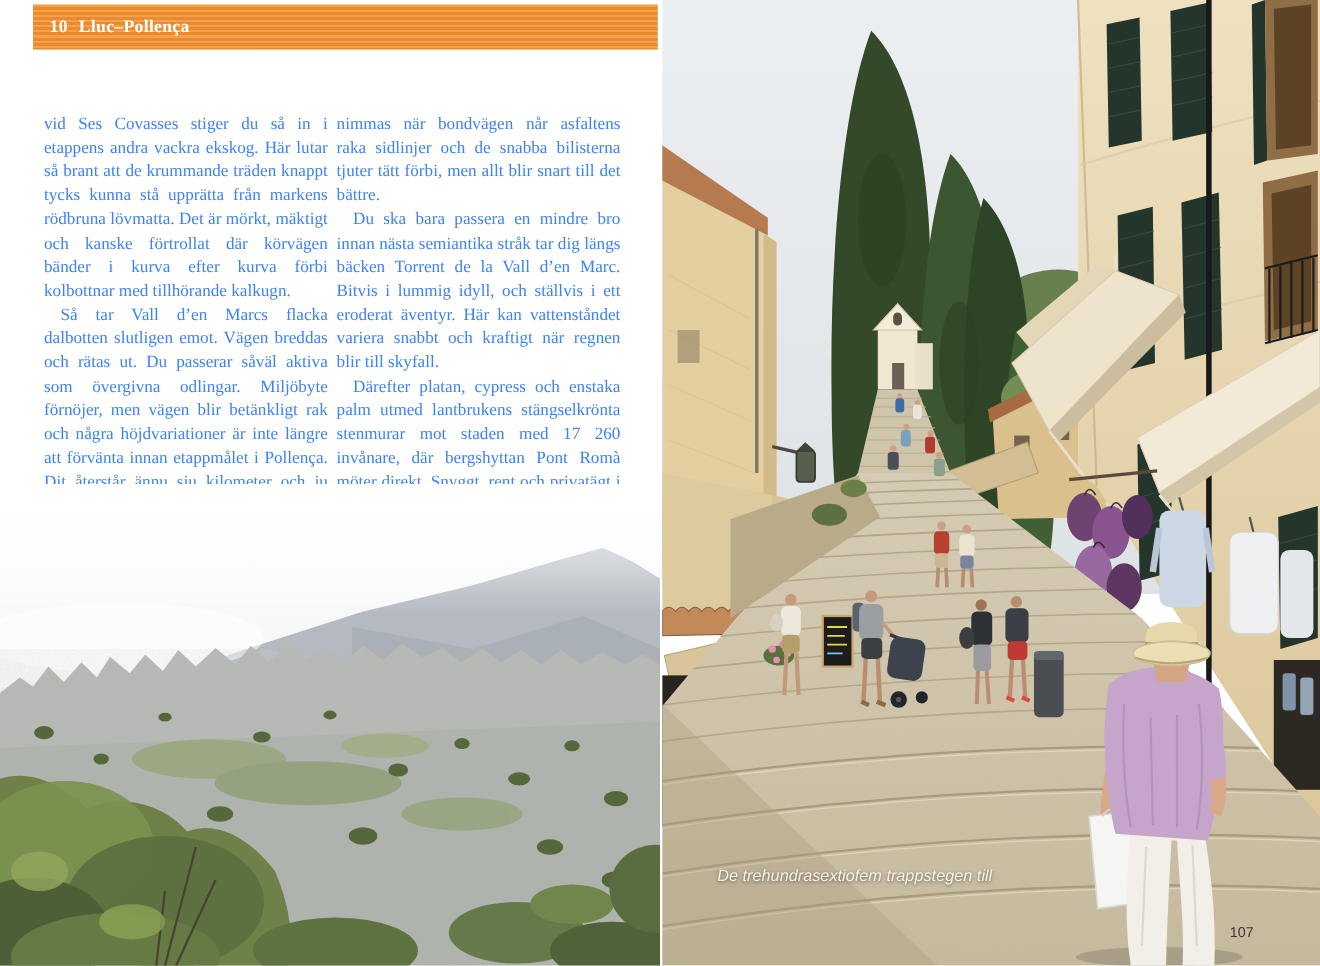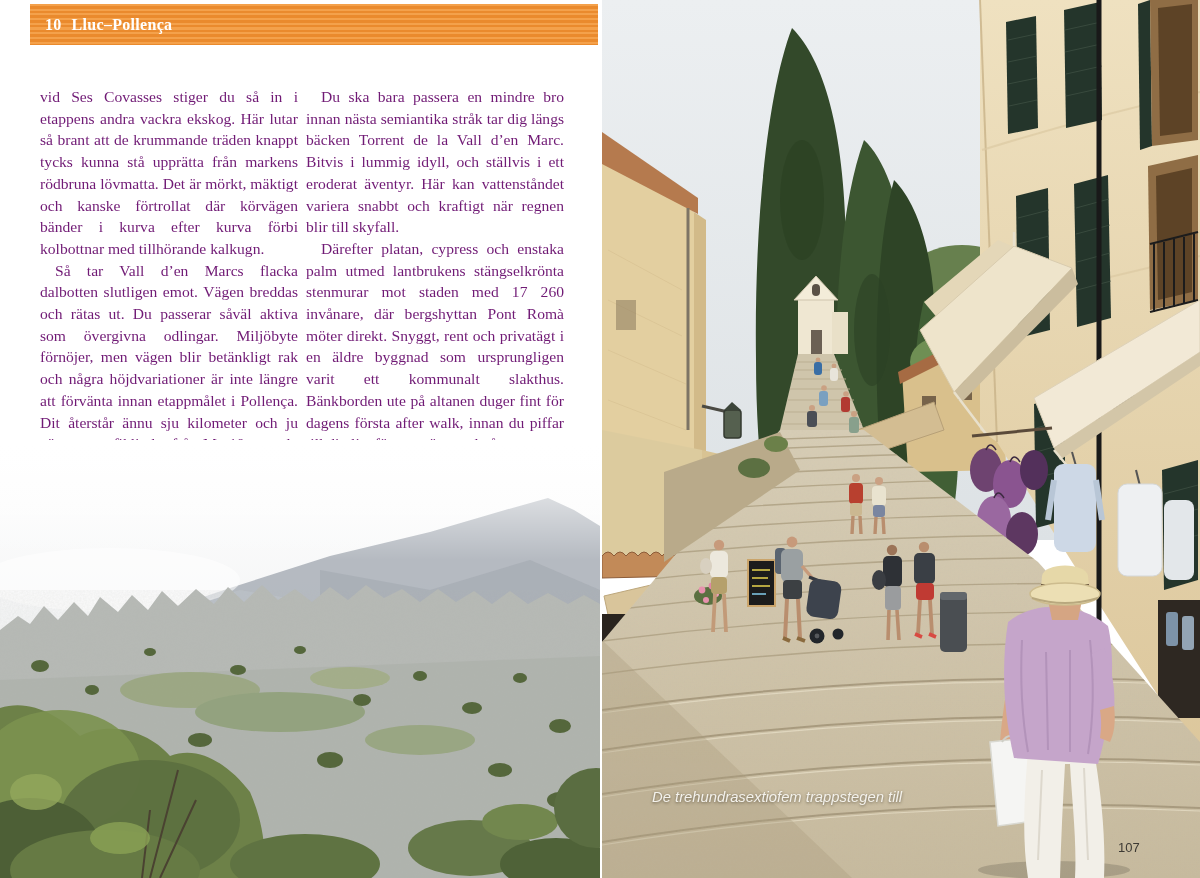--- a/index.html
+++ b/index.html
@@ -5,22 +5,22 @@
   html,body{margin:0;padding:0;background:#ffffff;}
   .spread{position:relative;width:1200px;height:878px;background:#ffffff;overflow:hidden;
           font-family:"Liberation Serif","DejaVu Serif",serif;}
   
   .page-left{position:absolute;left:0;top:0;width:600px;height:878px;}
   .chapter-bar{position:absolute;left:30px;top:4px;width:568px;height:41px;
       background:repeating-linear-gradient(180deg,#f4a14b 0px,#f4a14b 2px,#ea8a2d 2px,#ea8a2d 4.7px);
       display:flex;align-items:center;}
   .chapter-bar .num{color:#ffffff;font-weight:bold;font-size:16px;margin-left:15px;margin-right:10px;letter-spacing:.3px;}
   .chapter-bar .ttl{color:#ffffff;font-weight:bold;font-size:16px;letter-spacing:.3px;}
-  .textcol{position:absolute;top:86px;width:258px;text-align:justify;font-size:15.6px;
-      line-height:21.7px;color:#701a75;hyphens:auto;}
+  .textcol{position:absolute;top:102px;width:258px;text-align:justify;font-size:15.6px;
+      line-height:21.7px;color:#3b82f6;hyphens:auto;}
   .col1{left:40px;} .col2{left:306px;}
   .textcol p{margin:0;}
   .textcol p.indent{text-indent:15px;}
   .caption-left{position:absolute;left:42px;top:511px;font-family:"Liberation Sans","DejaVu Sans",sans-serif;
       font-style:italic;font-size:14.8px;line-height:19.5px;color:#4a443a;}
   .cap-line{display:block;}
   .photo-left{position:absolute;left:0;top:440px;width:600px;height:438px;}
   .pagenum{position:absolute;font-family:"Liberation Sans","DejaVu Sans",sans-serif;font-size:13px;margin-top:48px;}
   .pagenum-left{left:44px;top:842px;color:#f2f1ec;}
   
@@ -42,20 +42,21 @@
       <span class="num">10</span>
       <span class="ttl">Lluc–Pollença</span>
     </header>
 
     <div class="textcol col1">
       <p>vid Ses Covasses stiger du så in i etappens andra vackra ekskog. Här lutar så brant att de krummande träden knappt tycks kunna stå upprätta från markens rödbruna lövmatta. Det är mörkt, mäktigt och kanske förtrollat där körvägen bänder i kurva efter kurva förbi kolbottnar med tillhörande kalkugn.</p>
       <p class="indent">Så tar Vall d’en Marcs flacka dalbotten slutligen emot. Vägen breddas och rätas ut. Du passerar såväl aktiva som övergivna odlingar. Miljöbyte förnöjer, men vägen blir betänkligt rak och några höjdvariationer är inte längre att förvänta innan etappmålet i Pollença. Dit återstår ännu sju kilometer och ju närmare trafikljudet från Ma-10 som du kommer, desto starkare blir insikten om att du snart ska nå dess slutgiltiga mål. Någon klang- och jubelföreställning kan dessvärre inte för-</p>
     </div>
 
     <div class="textcol col2">
+      <p>nimmas när bondvägen når asfaltens raka sidlinjer och de snabba bilisterna tjuter tätt förbi, men allt blir snart till det bättre.</p>
       <p class="indent">Du ska bara passera en mindre bro innan nästa semiantika stråk tar dig längs bäcken Torrent de la Vall d’en Marc. Bitvis i lummig idyll, och ställvis i ett eroderat äventyr. Här kan vattenståndet variera snabbt och kraftigt när regnen blir till skyfall.</p>
       <p class="indent">Därefter platan, cypress och enstaka palm utmed lantbrukens stängselkrönta stenmurar mot staden med 17 260 invånare, där bergshyttan Pont Romà möter direkt. Snyggt, rent och privatägt i en äldre byggnad som ursprungligen varit ett kommunalt slakthus. Bänkborden ute på altanen duger fint för dagens första after walk, innan du piffar till dig lite för en sväng ned på stan.</p>
     </div>
 
     <div class="caption-left">
       <span class="cap-line">Tramuntanabergens nordligaste</span>
       <span class="cap-line">delar är vilda och svårtillgängliga.</span>
     </div>
 
     <svg class="photo-left" viewBox="0 0 600 438" preserveAspectRatio="none">

